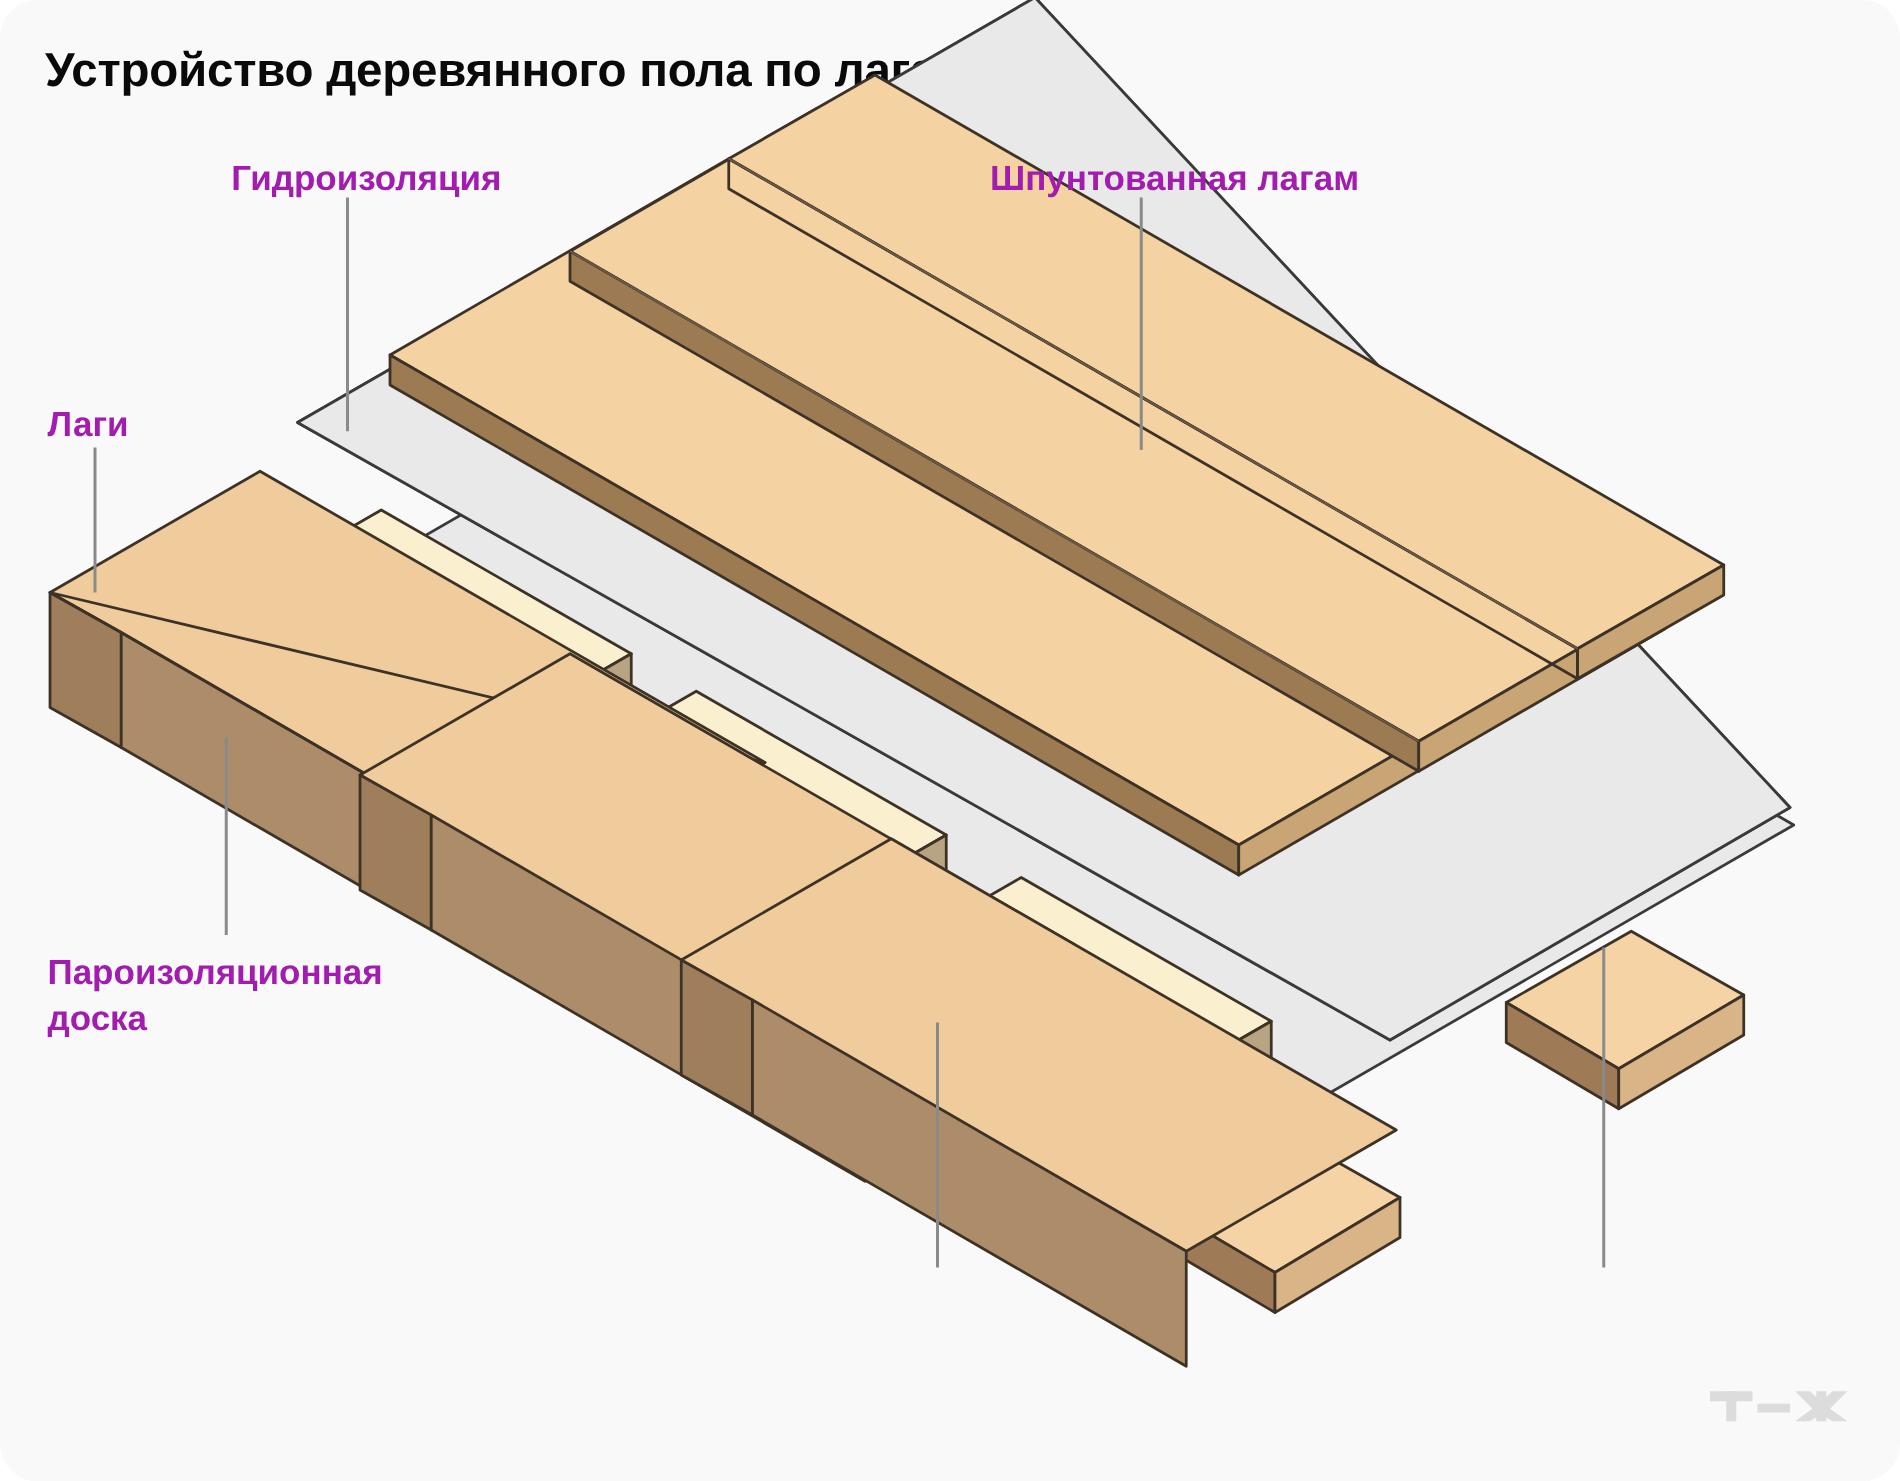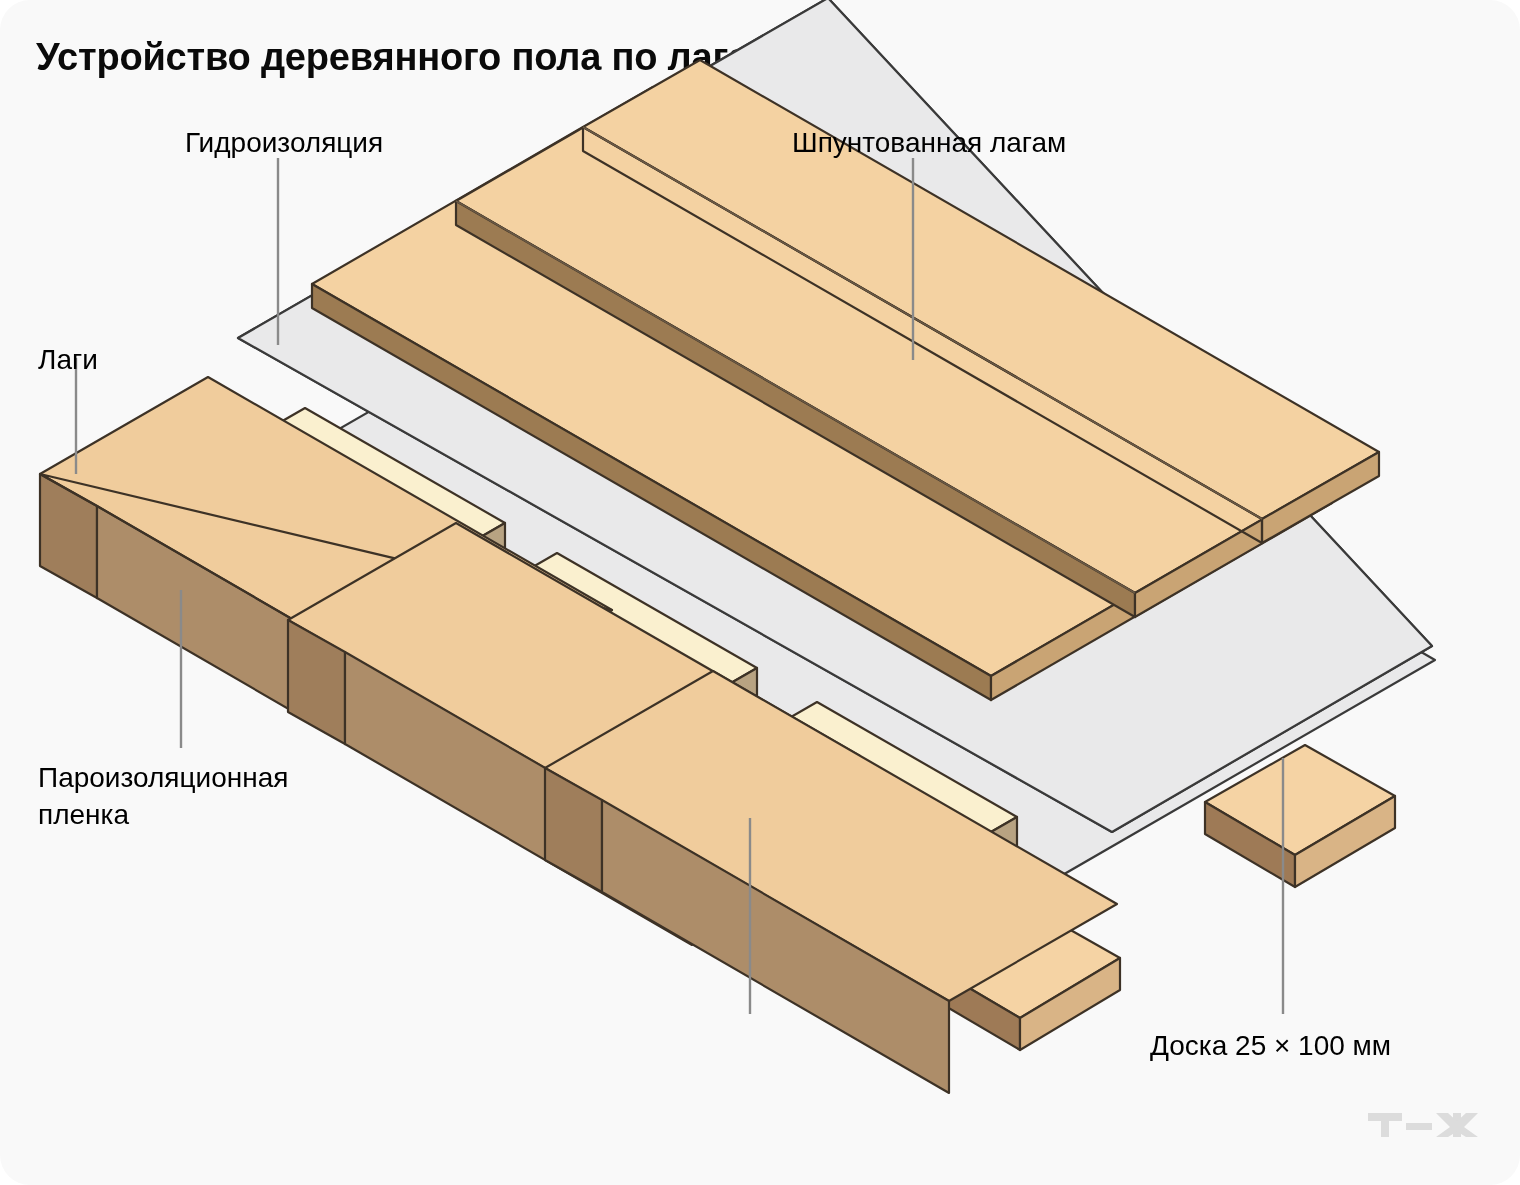--- a/index.html
+++ b/index.html
@@ -28,23 +28,24 @@
     white-space: nowrap;
   }
   #scene {
     position: absolute;
     left: 0; top: 0;
     width: 1520px; height: 1185px;
   }
   .lbl {
     position: absolute;
     font-size: 28px;
-    color: #000000;
+    color: #a21caf;
     line-height: 1.32;
     white-space: pre;
+    font-weight: bold;
   }
   #logo {
     position: absolute;
     right: 40px;
     bottom: 40px;
     width: 112px;
     height: 36px;
   }
 </style>
 </head>
@@ -152,27 +153,26 @@
       <line class="lead" x1="181" y1="590" x2="181" y2="748"></line>
       <line class="lead" x1="750" y1="818" x2="750" y2="1014"></line>
       <line class="lead" x1="1283" y1="758" x2="1283" y2="1014"></line>
     </g>
   </svg>
 
   <div class="lbl" style="left:185px; top:125px;">Гидроизоляция</div>
 
   <div class="lbl" style="left:792px; top:125px;">Шпунтованная лагам</div>
 
-  <div class="lbl" style="left:38px; top:322px;margin-top:20px;">Лаги</div>
+  <div class="lbl" style="left:38px; top:322px;">Лаги</div>
 
   <div class="lbl" style="left:38px; top:760px;">Пароизоляционная
-пленка</div>
+доска</div>
 
 
-  <div class="lbl" style="left:1150px; top:1028px;">Доска 25 × 100 мм</div>
 
   <svg id="logo" viewBox="0 0 112 36" xmlns="http://www.w3.org/2000/svg">
 
     <rect x="0" y="4" width="34" height="8" fill="#dcdcdc"></rect>
     <rect x="13" y="4" width="8" height="24" fill="#dcdcdc"></rect>
 
     <rect x="38" y="14" width="26" height="7" fill="#dcdcdc"></rect>
 
     <rect x="85" y="4" width="8" height="24" fill="#dcdcdc"></rect>
     <polygon points="68,4 80,4 93,16 93,20 80,28 68,28 82,18" fill="#dcdcdc"></polygon>

